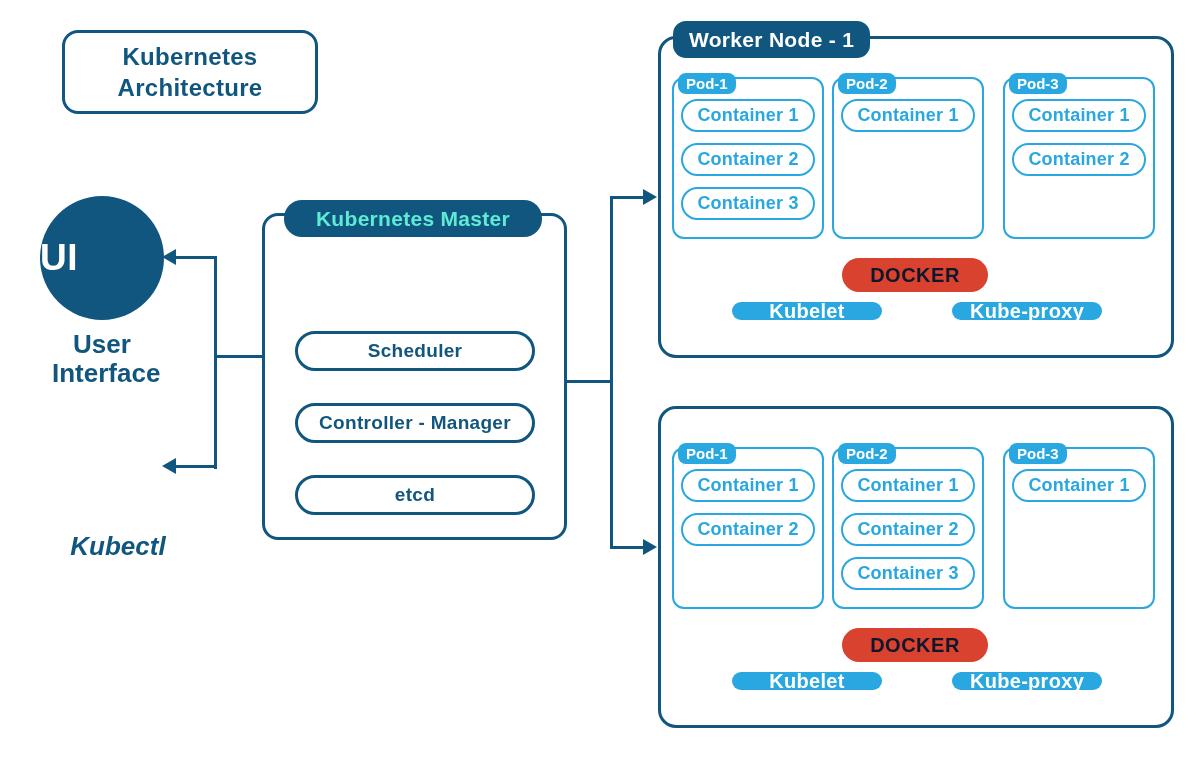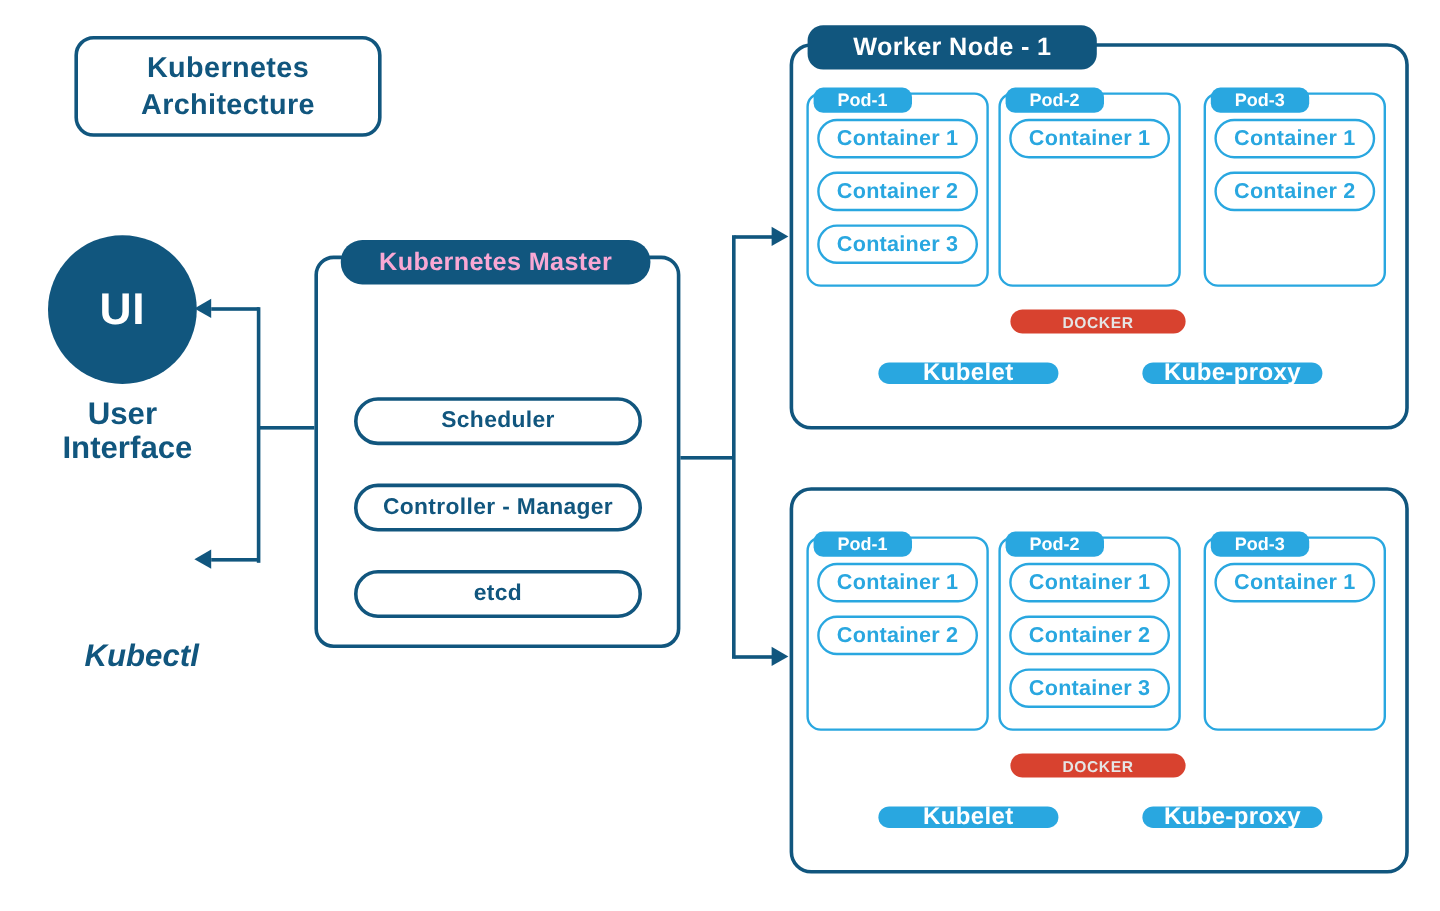--- a/index.html
+++ b/index.html
@@ -18,75 +18,75 @@
   .title-box{
     position:absolute;left:62px;top:30px;width:256px;height:84px;
     border:3px solid var(--dark-blue);border-radius:16px;
     display:flex;align-items:center;justify-content:center;text-align:center;
     color:var(--dark-blue);font-size:24px;line-height:1.3;letter-spacing:.3px;
   }
   .title-box span{display:block;width:170px;}
   
   .circle{
     position:absolute;border-radius:50%;background:var(--dark-blue);
-    display:flex;align-items:center;justify-content:center;color:#fff;letter-spacing:.5px;
+    display:flex;align-items:center;justify-content:flex-start;color:#fff;letter-spacing:.5px;
   }
   .circle.ui{left:40px;top:196px;width:124px;height:124px;font-size:37px;}
   .circle.cli{left:42px;top:402px;width:120px;height:120px;font-size:32px;}
   .circle-label{
     position:absolute;color:var(--dark-blue);font-size:26px;text-align:center;line-height:1.1;
   }
   .circle-label.ui-label{left:42px;top:330px;width:120px;}
   .circle-label.ui-label span{display:block;width:100px;margin:0 auto;}
   .circle-label.cli-label{left:58px;top:532px;width:120px;font-style:italic;}
   
   .master-box{
     position:absolute;left:262px;top:213px;width:305px;height:327px;
     border:3px solid var(--dark-blue);border-radius:16px;background:#fff;
   }
   .master-tab{
     position:absolute;left:284px;top:200px;width:258px;height:37px;
-    background:var(--dark-blue);border-radius:18px;color:#f9a8d4;font-size:21px;
+    background:var(--dark-blue);border-radius:18px;color:#5eead4;font-size:21px;
     display:flex;align-items:center;justify-content:center;letter-spacing:.3px;z-index:3;
   }
   .master-pill{
     position:absolute;left:295px;width:240px;height:40px;
     border:3px solid var(--dark-blue);border-radius:20px;background:#fff;
     color:var(--dark-blue);font-size:19px;
     display:flex;align-items:center;justify-content:center;letter-spacing:.3px;z-index:2;
   }
   
   .worker{
     position:absolute;left:658px;width:516px;height:322px;
     border:3px solid var(--dark-blue);border-radius:18px;background:#fff;
   }
   .wn-tab{
-    position:absolute;left:12px;top:-18px;height:37px;padding:0 38px;
+    position:absolute;left:12px;top:-18px;height:37px;padding:0 16px;
     background:var(--dark-blue);border-radius:13px;color:#fff;font-size:21px;
     display:flex;align-items:center;letter-spacing:.3px;z-index:3;
   }
   .pod{
     position:absolute;top:38px;width:152px;height:162px;
     border:2px solid var(--light-blue);border-radius:12px;background:#fff;
   }
   .pod-tab{
-    position:absolute;left:4px;top:-6px;height:21px;padding:0 20px;
+    position:absolute;left:4px;top:-6px;height:21px;padding:0 8px;
     background:var(--light-blue);border-radius:8px;color:#fff;font-size:15px;
     display:flex;align-items:center;z-index:2;
   }
   .cont{
     position:absolute;left:7px;width:134px;height:33px;
     border:2px solid var(--light-blue);border-radius:17px;background:#fff;
     color:var(--light-blue);font-size:18px;
     display:flex;align-items:center;justify-content:center;letter-spacing:.2px;
   }
   .cont.c0{top:20px;} .cont.c1{top:64px;} .cont.c2{top:108px;}
   .docker{
-    position:absolute;left:181px;top:219px;width:146px;height:20px;
-    background:var(--red);border-radius:17px;color:#e5e5e5;font-size:13px;
+    position:absolute;left:181px;top:219px;width:146px;height:34px;
+    background:var(--red);border-radius:17px;color:#0f172a;font-size:20px;
     display:flex;align-items:center;justify-content:center;letter-spacing:.5px;
   }
   .agent{
     position:absolute;top:263px;height:18px;border-radius:17px;
     background:var(--light-blue);color:#fff;font-size:20px;
     display:flex;align-items:center;justify-content:center;letter-spacing:.3px;
   }
   .agent.kubelet{left:71px;width:150px;}
   .agent.kproxy{left:291px;width:150px;}
   

